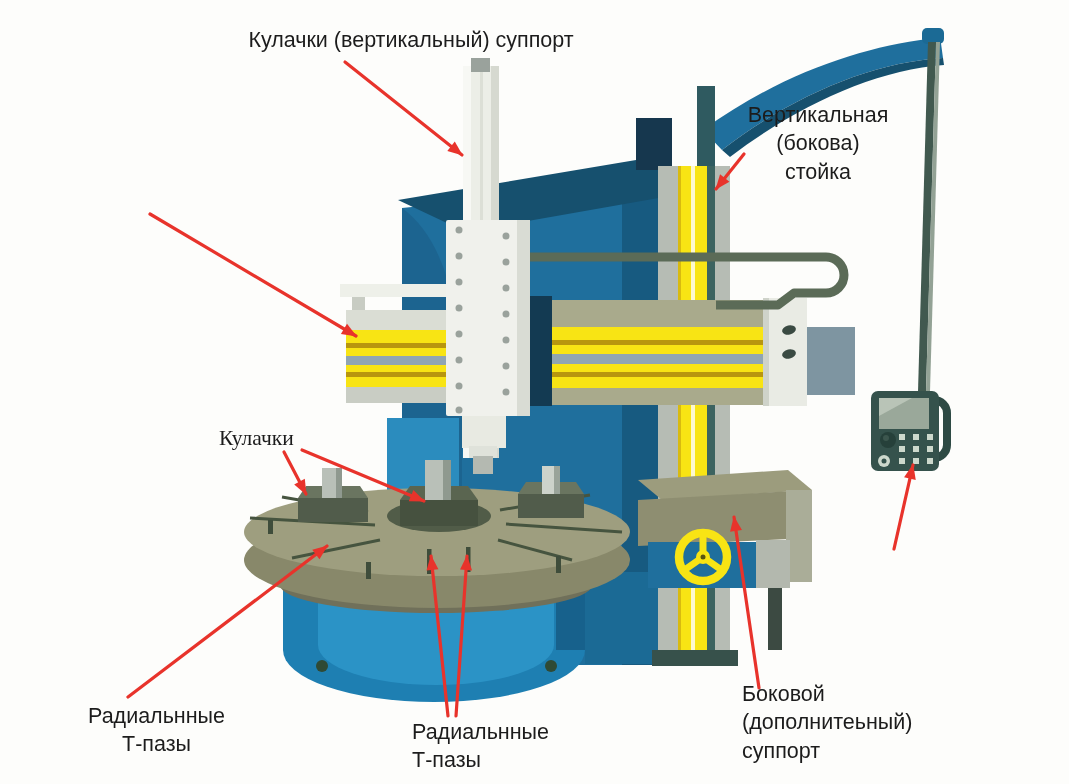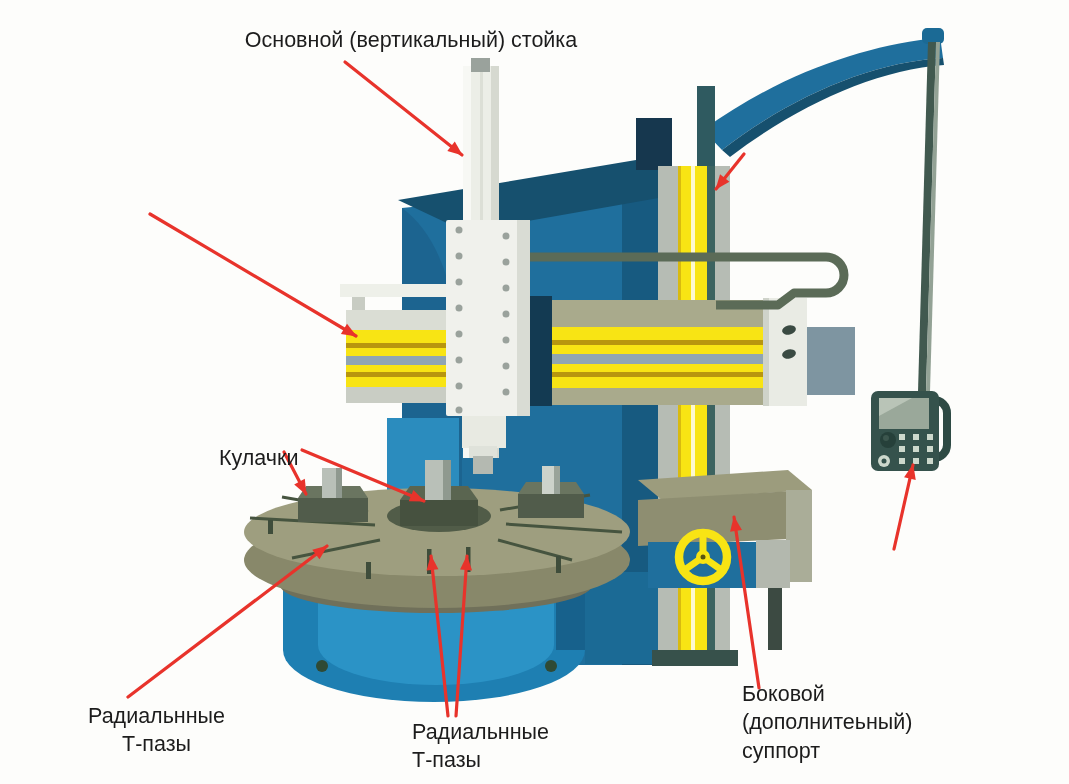--- a/index.html
+++ b/index.html
@@ -10,21 +10,21 @@
   }
   #stage svg{position:absolute;left:0;top:0;}
   .lbl{
     position:absolute;color:var(--text-color,#1c1c1c);
     font-size:21.5px;line-height:1.32;white-space:pre-wrap;
   }
   .lbl.center{text-align:center;}
   #lbl-main-support{left:222px;top:26px;width:378px;}
   #lbl-horizontal-beam{left:74px;top:177px;}
   #lbl-vertical-stand{left:728px;top:101px;width:180px;}
-  #lbl-jaws{left:219px;top:444px;}
+  #lbl-jaws{left:219px;top:424px;font-family:Liberation Serif, serif;}
   #lbl-control-panel{left:874px;top:537px;}
   #lbl-radial-slots{left:88px;top:702px;text-align:center;}
   #lbl-parallel-slots{left:412px;top:718px;}
   #lbl-side-support{left:742px;top:680px;}
 </style>
 </head>
 <body>
 
 <div id="stage">
 
@@ -235,21 +235,24 @@
       <line x1="284" y1="452" x2="306" y2="494" marker-end="url(#ah)"></line>
       <line x1="302" y1="450" x2="424" y2="501" marker-end="url(#ah)"></line>
       <line x1="128" y1="697" x2="327" y2="546" marker-end="url(#ah)"></line>
       <line x1="448" y1="716" x2="431" y2="556" marker-end="url(#ah)"></line>
       <line x1="456" y1="716" x2="467" y2="556" marker-end="url(#ah)"></line>
       <line x1="759" y1="688" x2="734" y2="517" marker-end="url(#ah)"></line>
       <line x1="894" y1="549" x2="913" y2="465" marker-end="url(#ah)"></line>
     </g>
   </svg>
 
-  <div class="lbl center" id="lbl-main-support">Основной (вертикальный) стойка</div>
+  <div class="lbl center" id="lbl-main-support">Кулачки (вертикальный) суппорт</div>
+  <div class="lbl center" id="lbl-vertical-stand">Вертикальная
+(бокова)
+стойка</div>
   <div class="lbl" id="lbl-jaws">Кулачки</div>
   <div class="lbl" id="lbl-radial-slots">Радиальнные
 Т-пазы</div>
   <div class="lbl" id="lbl-parallel-slots">Радиальнные
 Т-пазы</div>
   <div class="lbl" id="lbl-side-support">Боковой
 (дополнитеьный)
 суппорт</div>
 </div>
 

